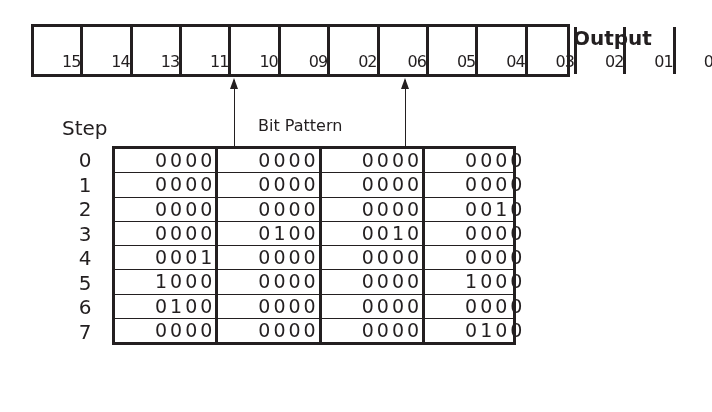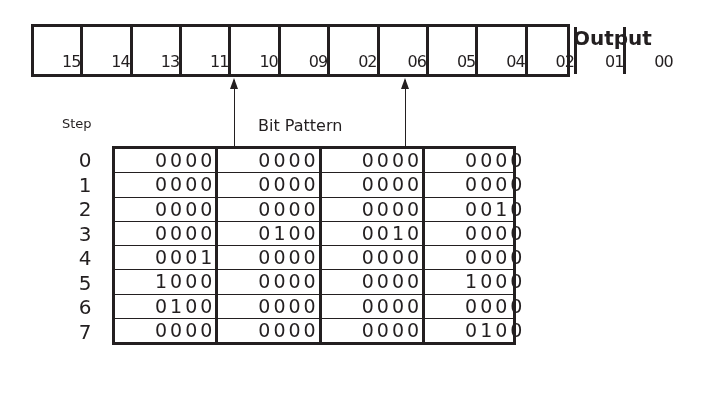--- a/index.html
+++ b/index.html
@@ -9,21 +9,21 @@
             border: 3px solid #231f20; box-sizing: border-box; display: flex; }
     .bit { flex: 1; border-right: 3px solid #231f20; box-sizing: border-box;
            display: flex; align-items: flex-end; justify-content: center;
            font-size: 16px; line-height: 1; padding-bottom: 4px; letter-spacing: -1px; margin-left: 28px; }
     .bit:last-child { border-right: none; }
     .word-label { position: absolute; left: 573px; top: 26px; font-size: 20px; line-height: 24px; font-weight: bold; }
     .arrow-line { position: absolute; width: 1px; background: #231f20; }
     .arrow-head { position: absolute; width: 0; height: 0;
                   border-left: 4px solid transparent; border-right: 4px solid transparent;
                   border-bottom: 11px solid #231f20; }
-    .step-head { position: absolute; left: 62px; top: 116px; font-size: 13px; }
+    .step-head { position: absolute; left: 62px; top: 116px; font-size: 20px; }
     .bp-head { position: absolute; left: 258px; top: 116px; font-size: 16px; }
     .steps { position: absolute; left: 70px; top: 148px; width: 30px; }
     .step { height: 24.5px; font-size: 20px; line-height: 24px; text-align: center; }
     .table { position: absolute; left: 112px; top: 146px; width: 404px; height: 199px;
              border: 3px solid #231f20; box-sizing: border-box; display: flex; flex-direction: column; }
     .row { flex: 1; display: flex; border-bottom: 1.5px solid #231f20; box-sizing: border-box; }
     .row:last-child { border-bottom: none; }
     .cell { flex: 1; border-right: 3px solid #231f20; box-sizing: border-box;
             display: flex; align-items: center; justify-content: center;
             font-size: 19px; letter-spacing: 3px; line-height: 1; margin-left: 40px; }
@@ -36,20 +36,21 @@
     <div class="bit">15</div>
     <div class="bit">14</div>
     <div class="bit">13</div>
     <div class="bit">11</div>
     <div class="bit">10</div>
     <div class="bit">09</div>
     <div class="bit">02</div>
     <div class="bit">06</div>
     <div class="bit">05</div>
     <div class="bit">04</div>
+    <div class="bit">03</div>
     <div class="bit">02</div>
     <div class="bit">01</div>
     <div class="bit">00</div>
   </div>
 <div class="word-label">
   <div>Output</div>
 </div>
 
 <div class="arrow-line" style="left:234px; top:80px; height:66px;"></div>
 <div class="arrow-head" style="left:230px; top:78px;"></div>

